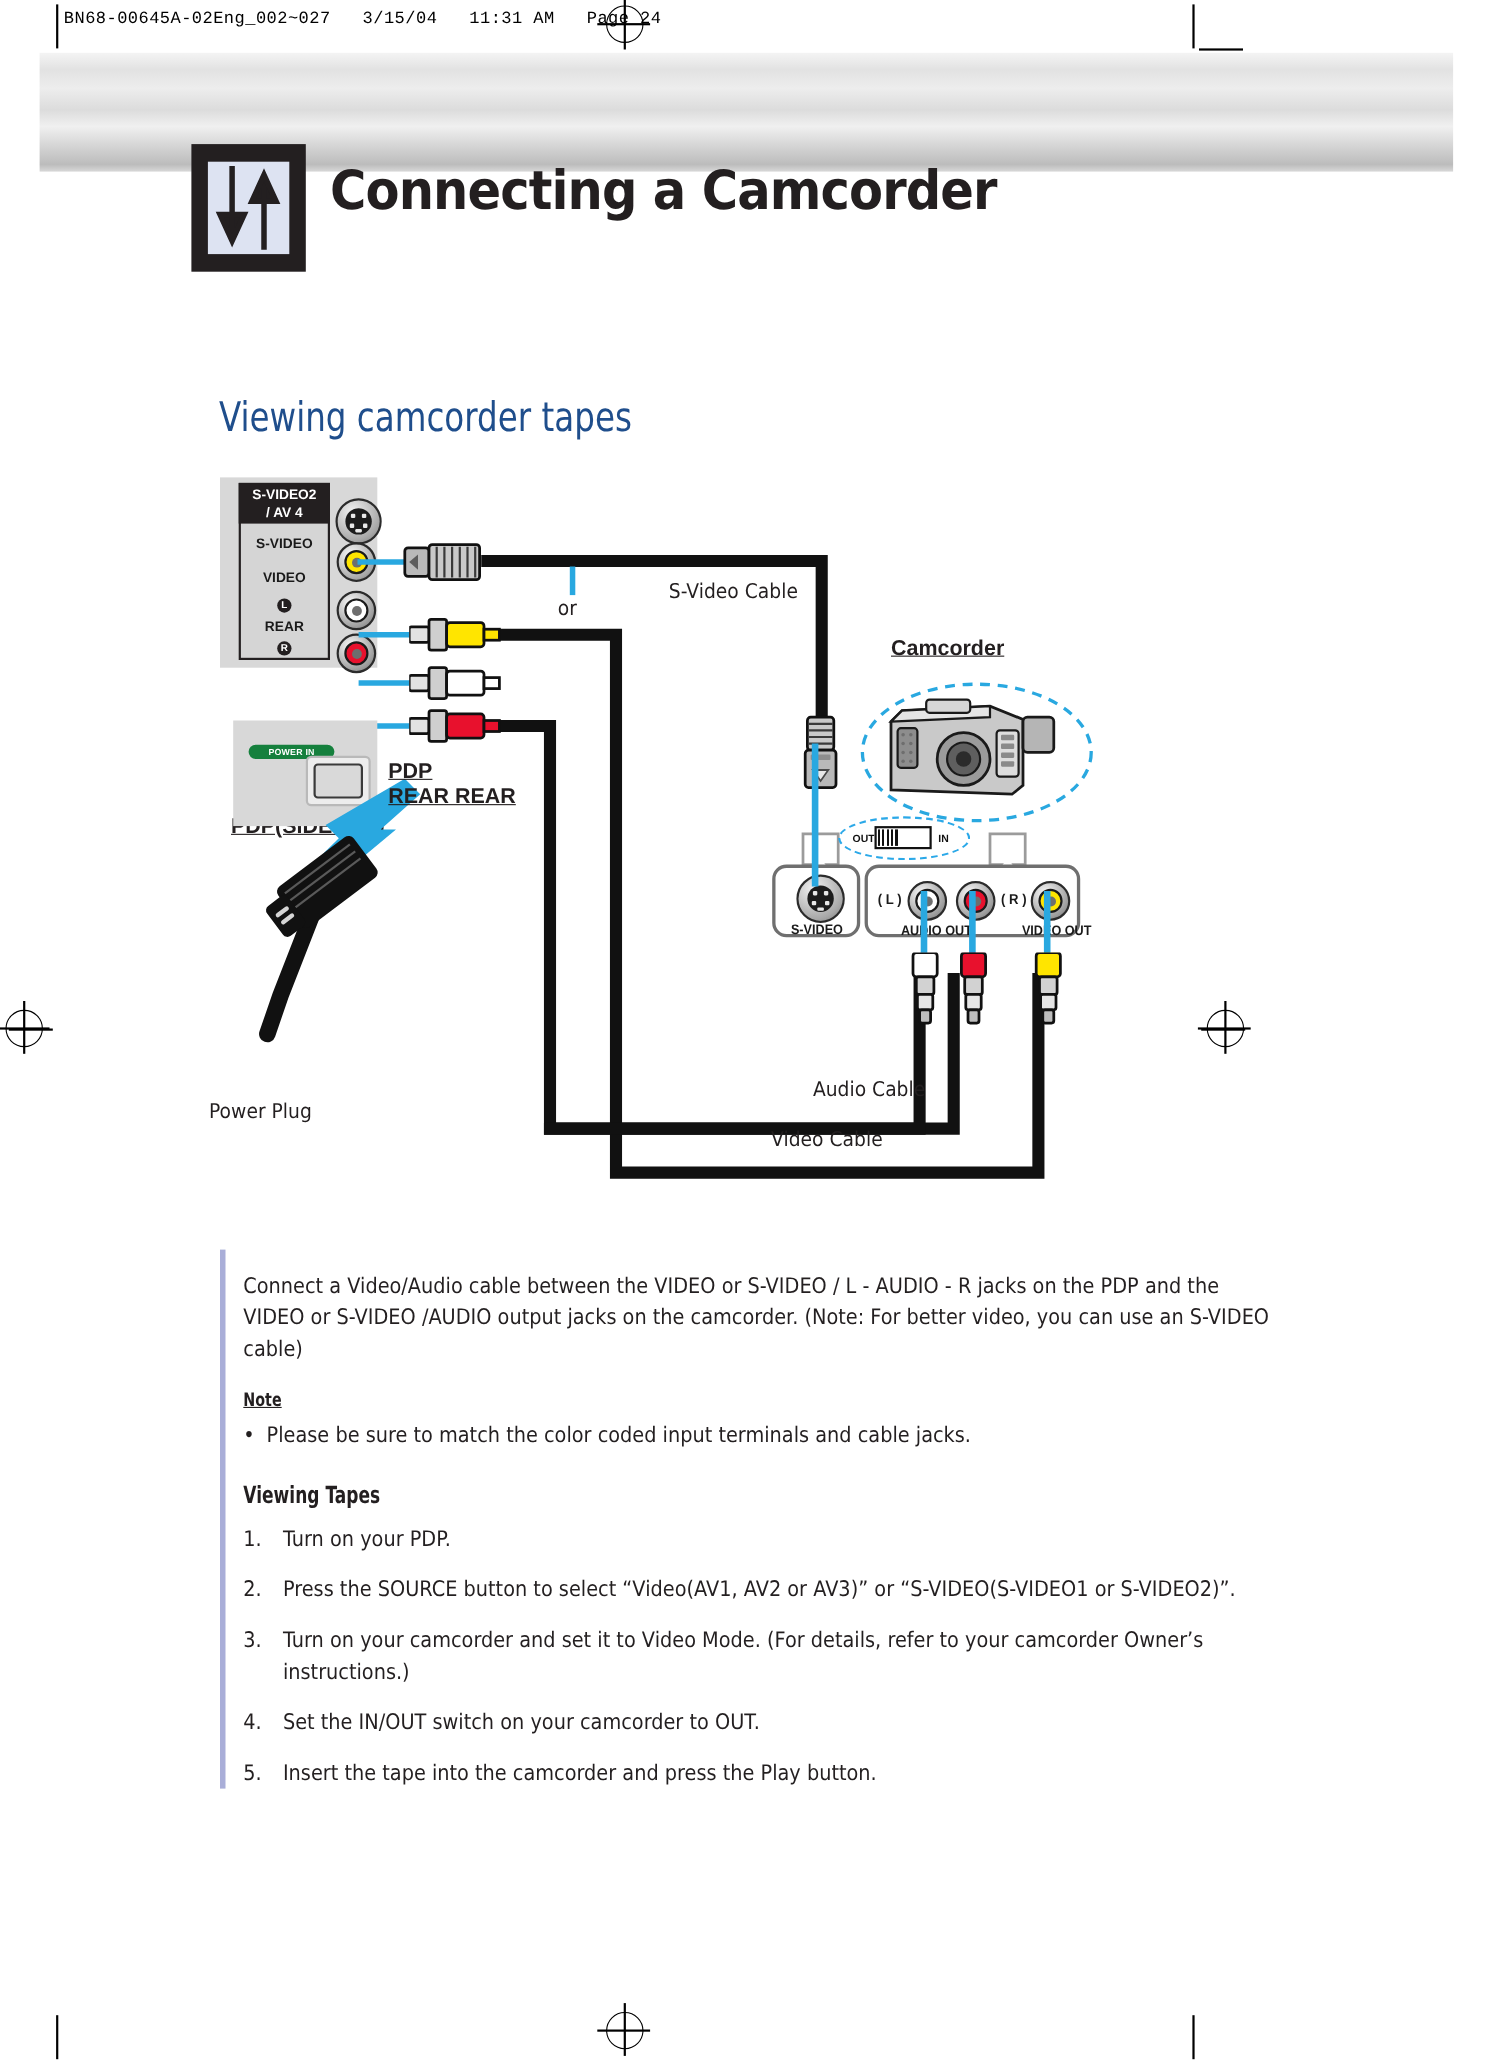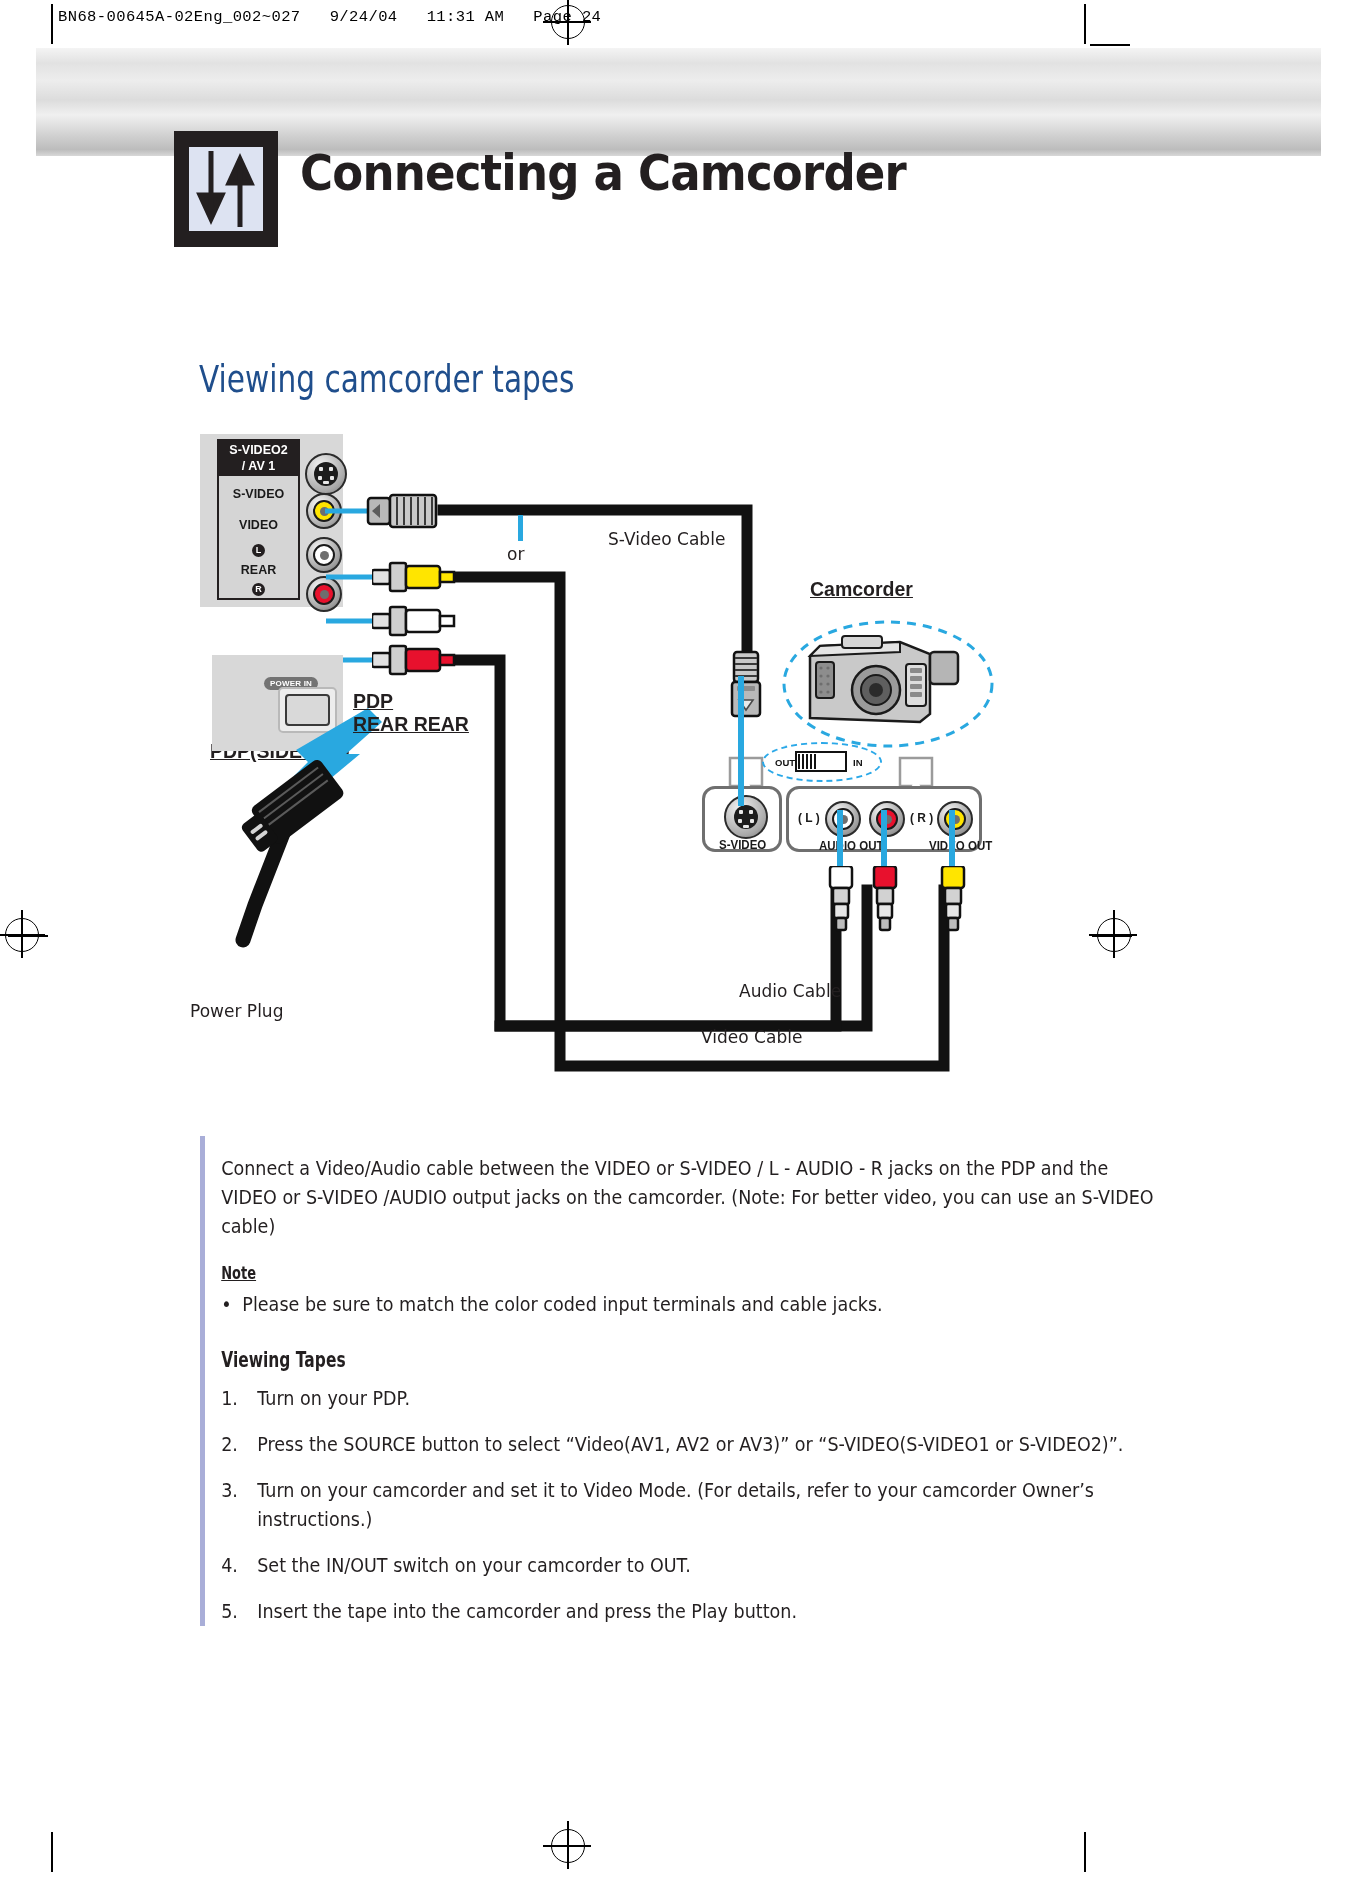--- a/index.html
+++ b/index.html
@@ -246,29 +246,28 @@
 
   
   .pdp-rear {
     position: absolute;
     left: 212px; top: 655px;
     width: 131px; height: 96px;
     background: #d8d8d8;
   }
   .power-in-tag {
     position: absolute;
-    background: #737373;
+    background: #15803d;
     color: #fff;
     font-size: 8px;
     font-weight: bold;
     border-radius: 7px;
-    padding: 2px 6px;
+    padding: 2px 18px;
     letter-spacing: 0.2px;
     font-family: "Liberation Sans", sans-serif;
-    margin-left: 38px;
   }
   .power-socket {
     position: absolute;
     background: #ededed;
     border: 2px solid #b9b9b9;
     border-radius: 5px;
     box-sizing: border-box;
   }
   .power-socket .inner {
     position: absolute; left: 5px; top: 5px; right: 5px; bottom: 5px;
@@ -356,21 +355,21 @@
 <div class="crop-line" style="left:51px; top:1832px; width:1.6px; height:40px;"></div>
 <div class="crop-line" style="left:1084px; top:1832px; width:1.6px; height:40px;"></div>
 <div class="crop-line" style="left:8px; top:935px; width:40px; height:1.6px;"></div>
 <div class="crop-line" style="left:1092px; top:935px; width:40px; height:1.6px;"></div>
 
 <div class="reg-mark" style="left:551px; top:5px;"></div>
 <div class="reg-mark" style="left:551px; top:1829px;"></div>
 <div class="reg-mark" style="left:5px; top:918px;"></div>
 <div class="reg-mark" style="left:1097px; top:918px;"></div>
 
-<div class="printer-header">BN68-00645A-02Eng_002~027   9/24/04   11:31 AM   Page 24</div>
+<div class="printer-header">BN68-00645A-02Eng_002~027   3/15/04   11:31 AM   Page 24</div>
 
 <div class="top-band"></div>
 
 <div class="title-icon">
   <div class="inner"></div>
   <svg width="74" height="84" viewBox="0 0 74 84">
     <path d="M22 4 L22 62 M22 72 L11 48 L33 48 Z" fill="#231f20" stroke="#231f20" stroke-width="5"></path>
     <path d="M51 80 L51 22 M51 12 L62 36 L40 36 Z" fill="#231f20" stroke="#231f20" stroke-width="5"></path>
   </svg>
 </div>
@@ -389,21 +388,21 @@
     <path d="M455 660 L500 660 L500 1026 L867 1026 L867 890" stroke="#111" stroke-width="11" fill="none" stroke-linecap="square"></path>
     <path d="M500 1026 L836 1026 L836 890" stroke="#111" stroke-width="11" fill="none" stroke-linecap="square"></path>
 
     <path d="M296 800 L255 905 L243 940" stroke="#111" stroke-width="15" fill="none" stroke-linecap="round"></path>
   </svg>
 
   <div class="pdp-side">
     <div class="pdp-side-plate">
       <div class="hdr">
         <span>S-VIDEO2</span><br>
-        <span>/ AV 1</span>
+        <span>/ AV 4</span>
       </div>
       <div class="plate-label" style="top:46px;">S-VIDEO</div>
       <div class="plate-label" style="top:77px;">VIDEO</div>
       <div class="lr-dot" style="left:33px; top:103px;">L</div>
       <div class="plate-label" style="top:122px;">REAR</div>
       <div class="lr-dot" style="left:33px; top:142px;">R</div>
     </div>
 
     <div class="svid-jack" style="left:105px; top:19px;">
       <div class="core"></div>

